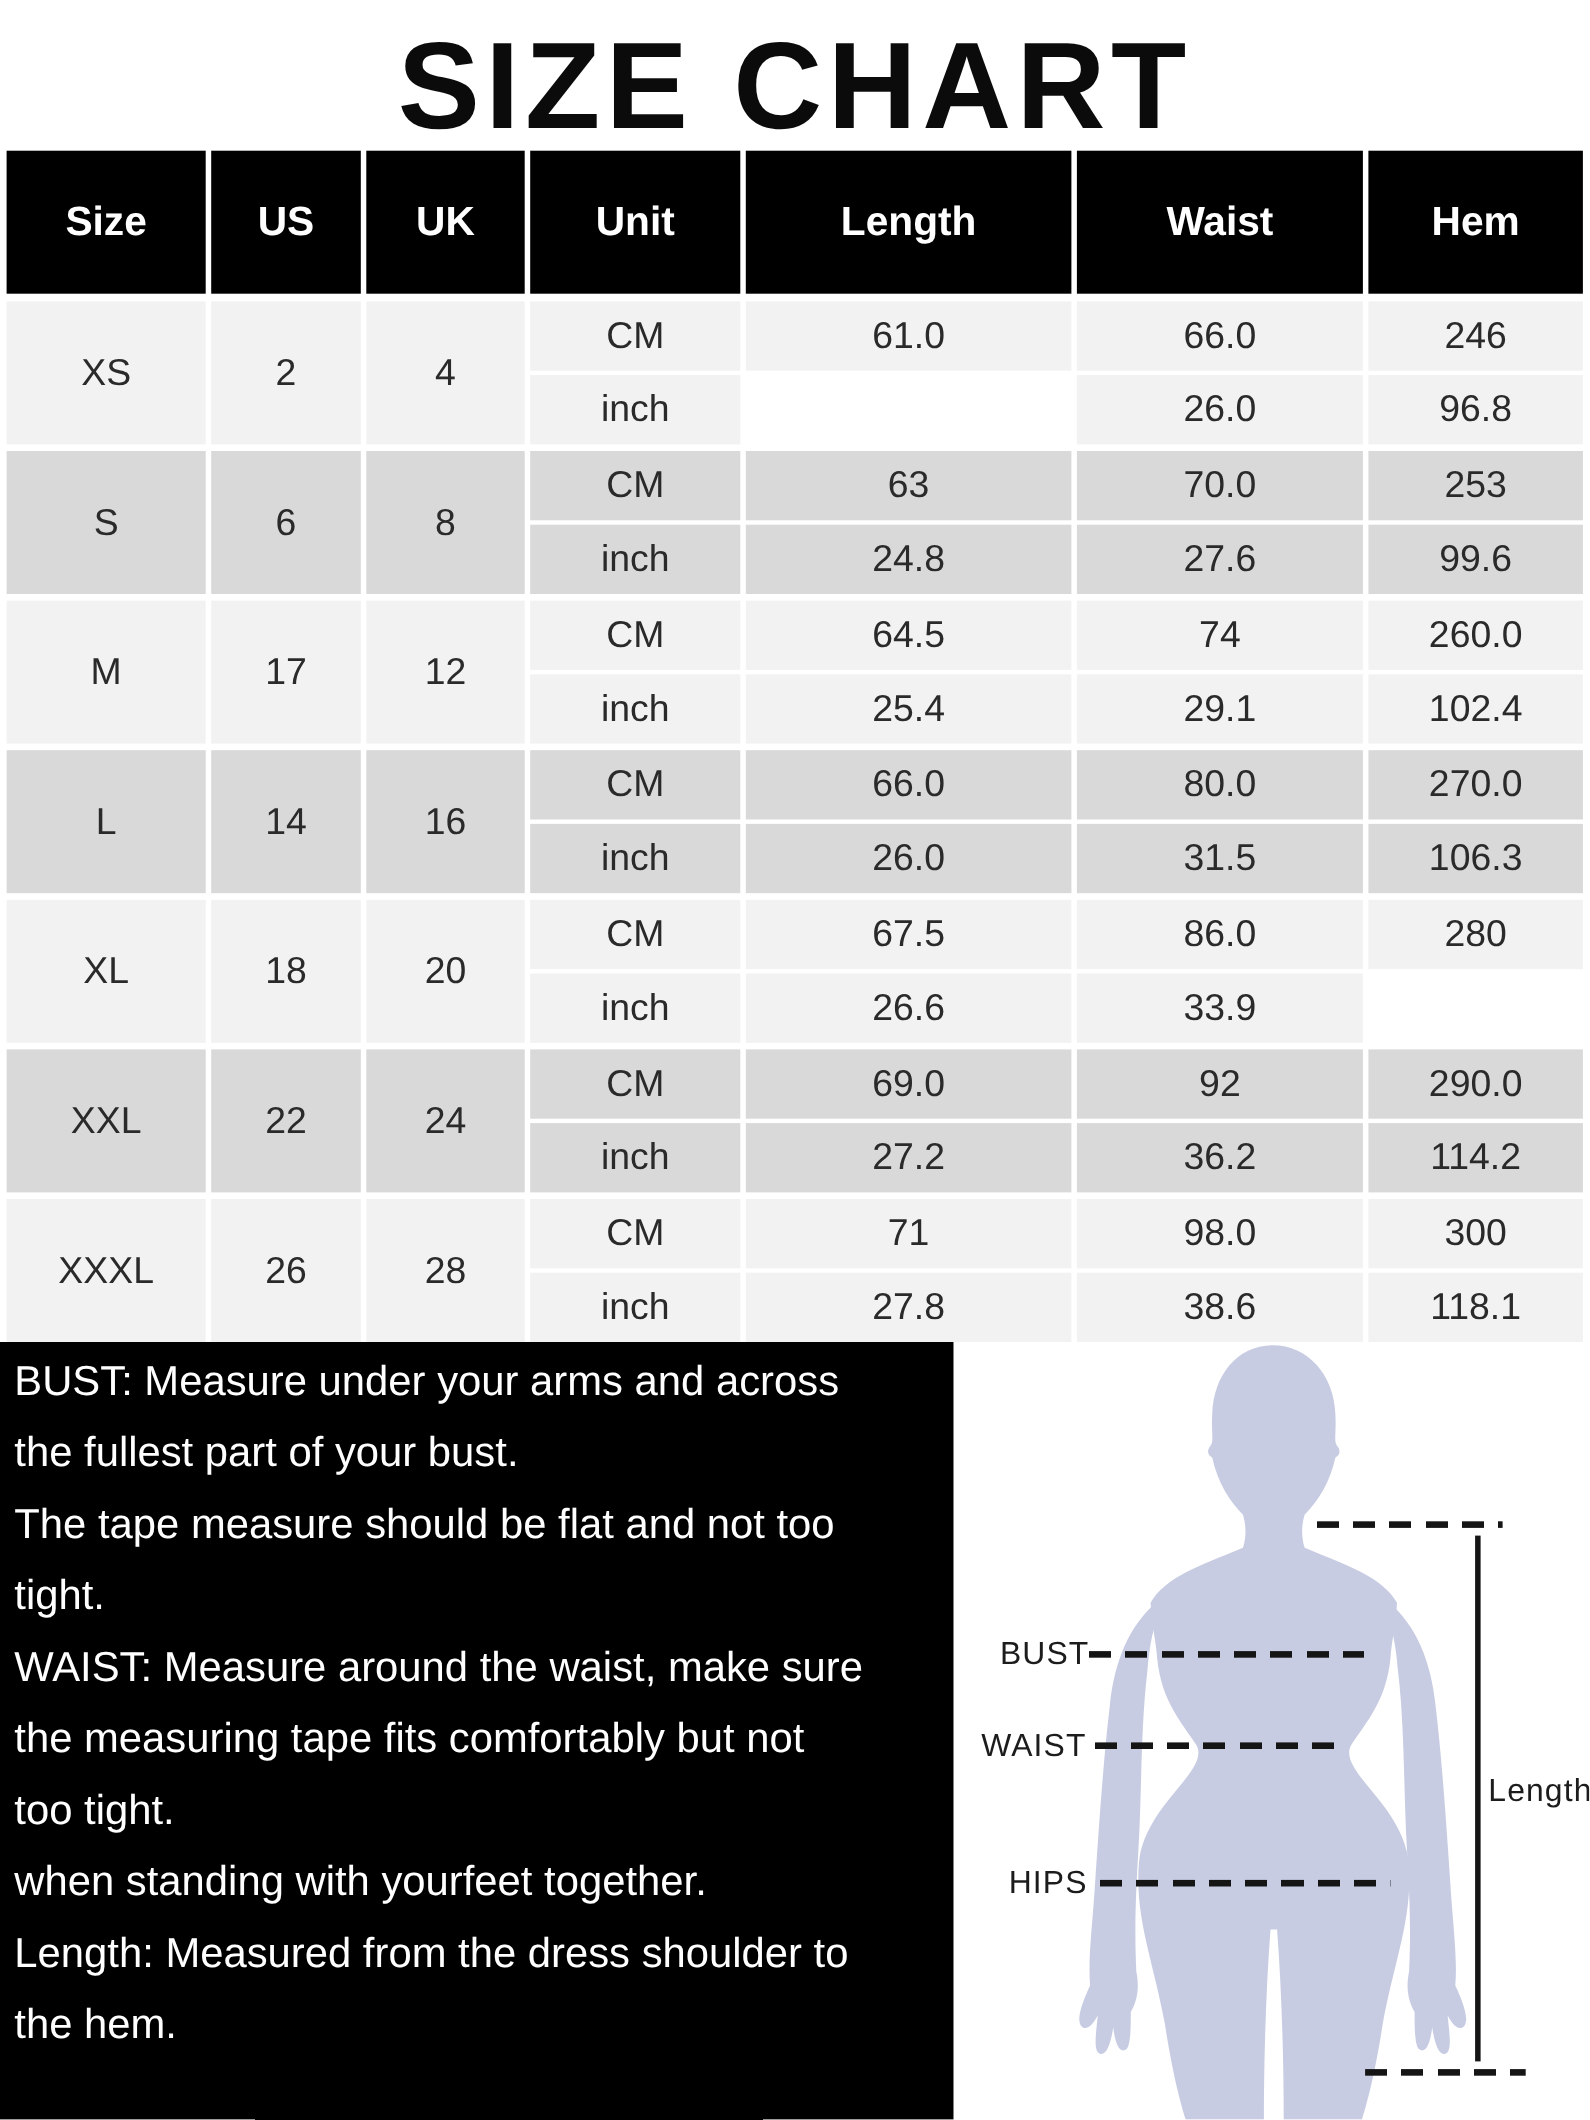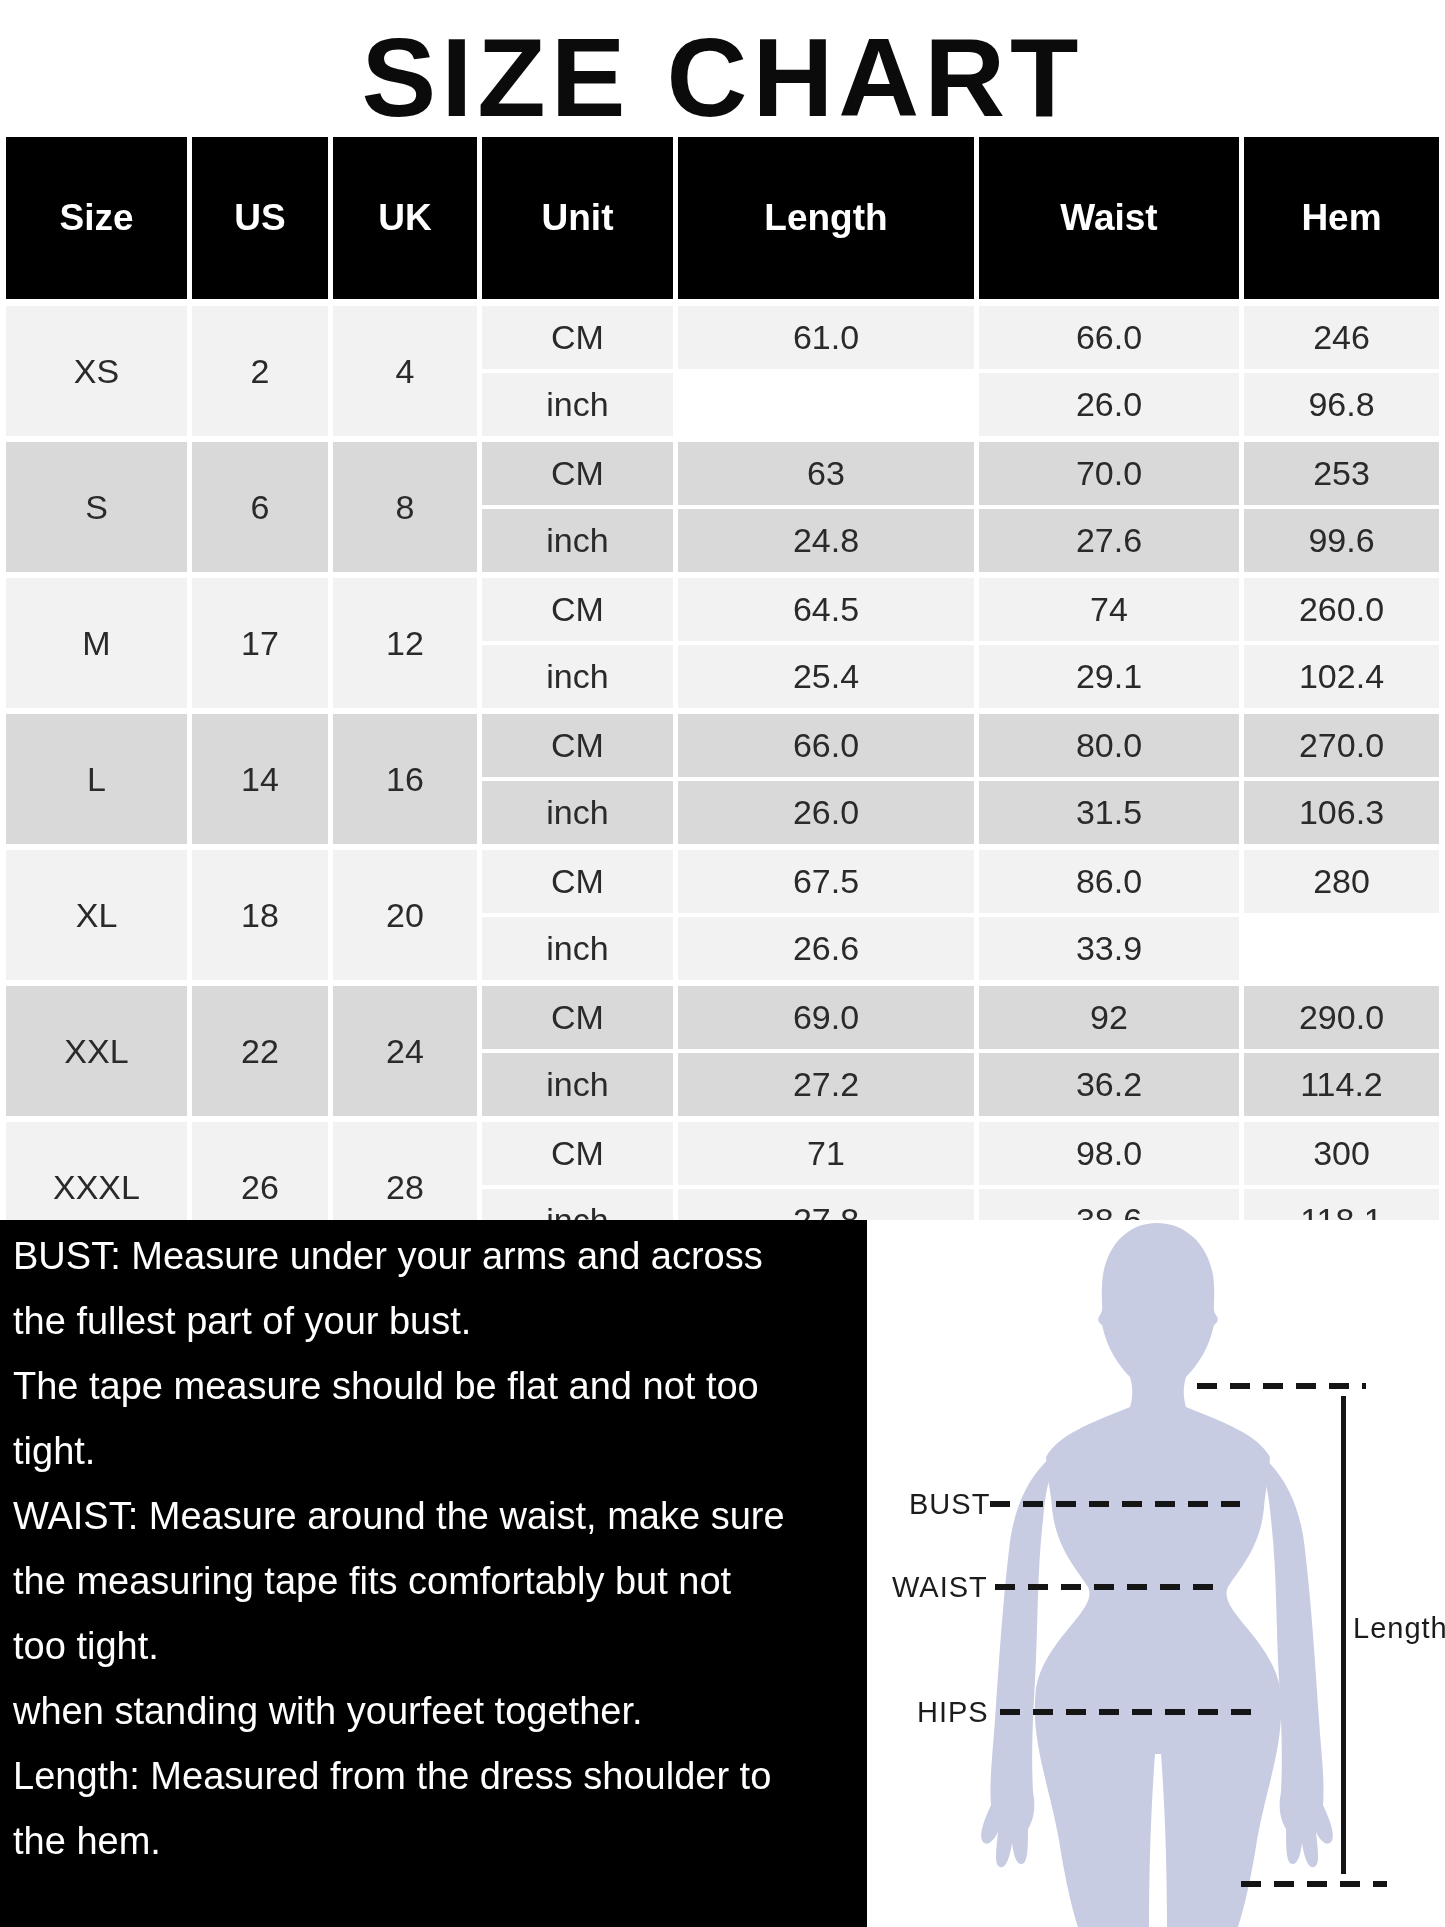--- a/index.html
+++ b/index.html
@@ -6,21 +6,21 @@
   .page{position:relative;width:1445px;height:1927px;background:#ffffff;overflow:hidden;
         font-family:"Liberation Sans", sans-serif;}
   
   .title{position:absolute;top:0;left:0;width:100%;height:132px;
          display:flex;align-items:center;justify-content:center;
          font-size:112px;font-weight:700;letter-spacing:5px;color:#0b0b0b;line-height:1;margin-top:12px;}
   
   .table{position:absolute;top:137px;left:6px;width:1433px;}
   .thead{display:grid;grid-template-columns:181px 136px 144px 191px 296px 260px 195px;
          column-gap:5px;margin-bottom:7px;}
-  .th{height:162px;background:#000000;color:#ffffff;display:flex;align-items:center;
+  .th{height:130px;background:#000000;color:#ffffff;display:flex;align-items:center;
       justify-content:center;font-size:37px;font-weight:700;}
   .tgroup{display:grid;grid-template-columns:181px 136px 144px 191px 296px 260px 195px;
           grid-template-rows:63px 63px;column-gap:5px;row-gap:4px;margin-bottom:6px;}
   .cell{display:flex;align-items:center;justify-content:center;
         font-size:34px;color:#2a2a2a;background:#f2f2f2;}
   .tgroup:nth-child(even) .cell{background:#d9d9d9;}
   .g-size{grid-column:1;grid-row:1/3;}
   .g-us{grid-column:2;grid-row:1/3;}
   .g-uk{grid-column:3;grid-row:1/3;}
   .r1c4{grid-column:4;grid-row:1;} .r1c5{grid-column:5;grid-row:1;}

